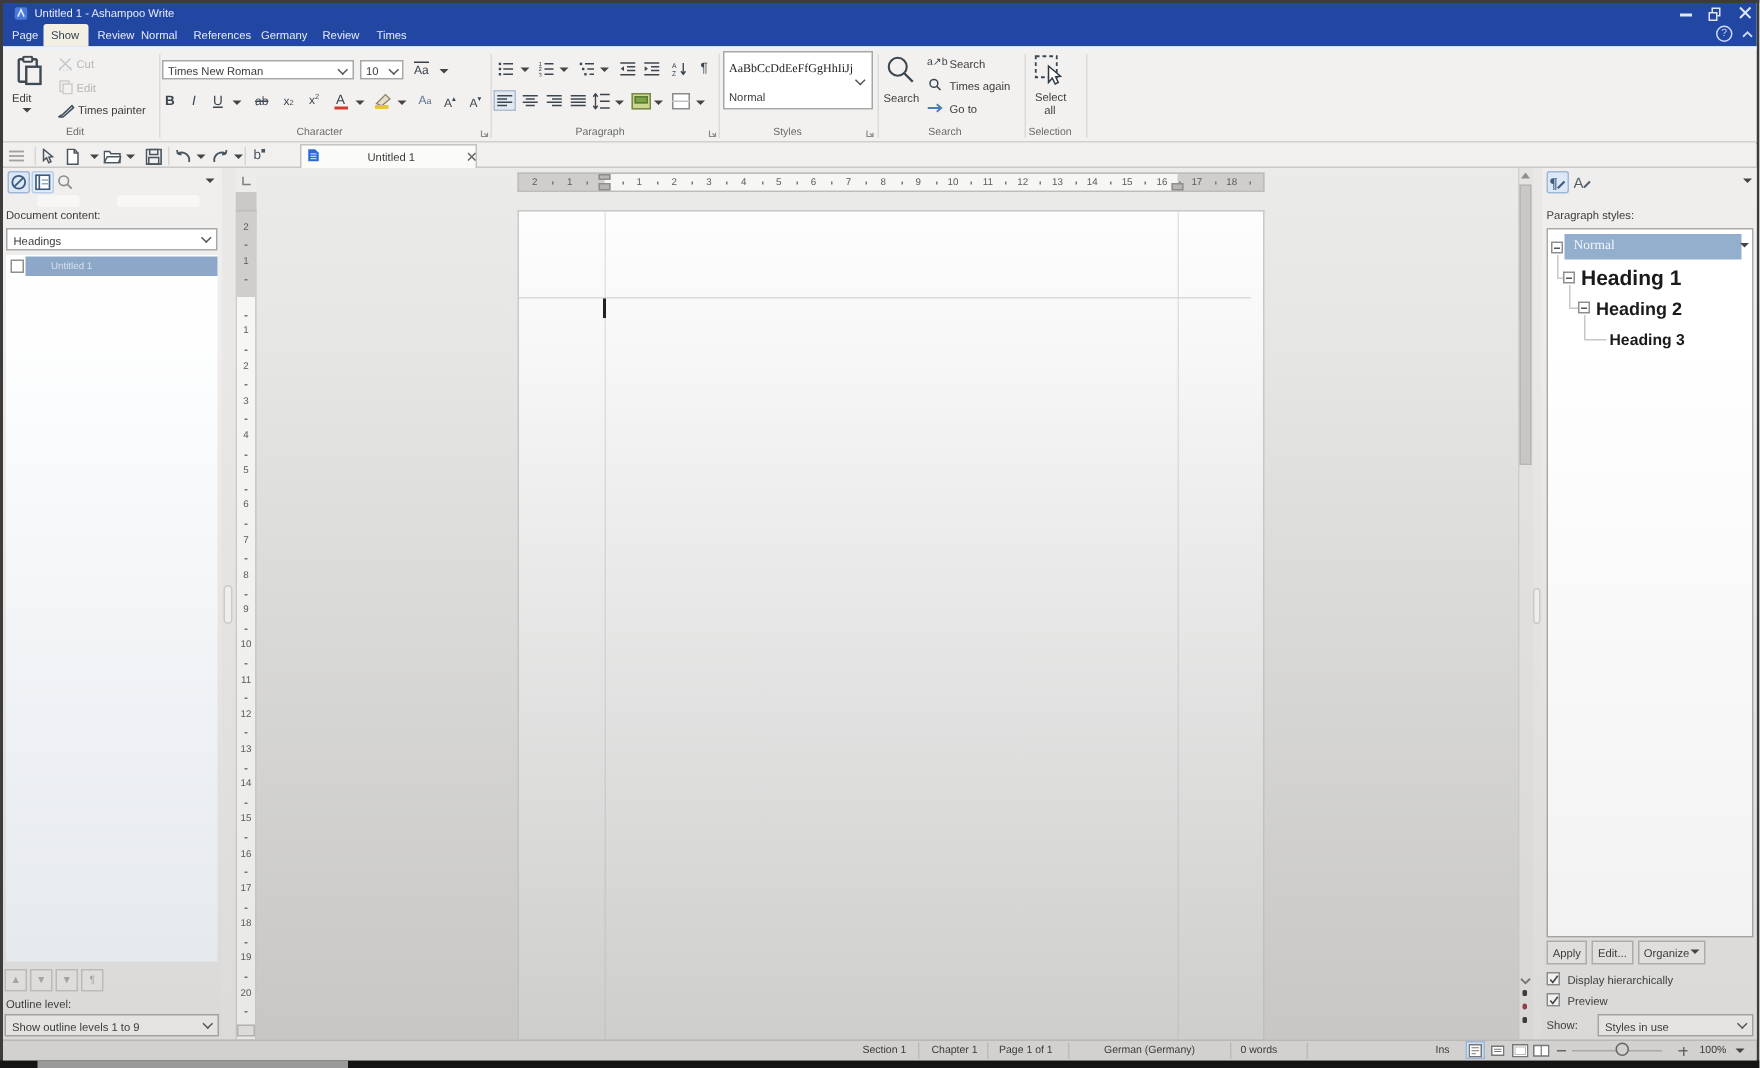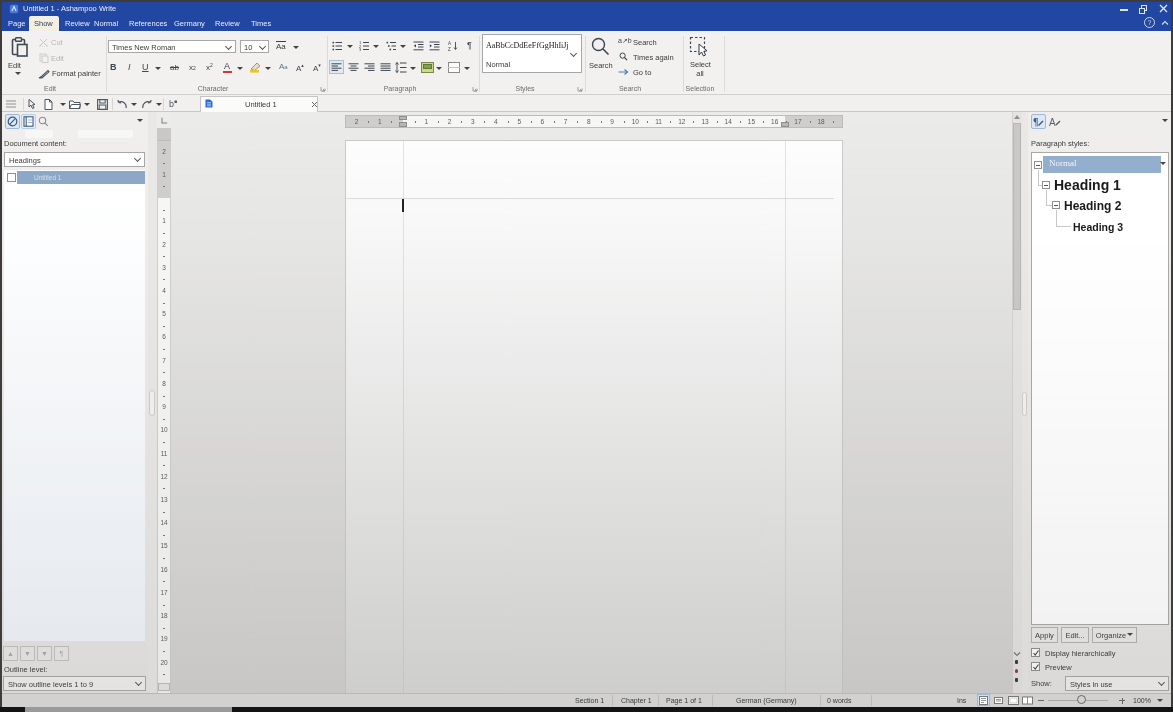--- a/index.html
+++ b/index.html
@@ -70,21 +70,21 @@
 <div class="ab t75 gray" style="left:51px;top:38px;">Cut</div>
 <svg class="ab" style="left:39px;top:53px;opacity:.5;" width="10" height="10" viewBox="0 0 10 10">
     <rect x="1" y="1" width="6" height="7" fill="none" stroke="#a9a9a9"></rect>
     <rect x="3" y="3" width="6" height="6.5" fill="#f2f1ef" stroke="#a9a9a9"></rect>
   </svg>
 <div class="ab t75 gray" style="left:51px;top:54px;">Edit</div>
 <svg class="ab" style="left:38px;top:69px;" width="12" height="10" viewBox="0 0 12 10">
     <path d="M1 9 L3 8 L10 1.5 L11 2.8 L4 9 Z" fill="none" stroke="#45505c" stroke-width="1.1"></path>
     <path d="M1 9 L3 8.2 L2.5 7.2 Z" fill="#45505c"></path>
   </svg>
-<div class="ab t75" style="left:52px;top:69px;">Format painter</div>
+<div class="ab t75" style="left:52px;top:69px;">Times painter</div>
 <div class="ab glabel" style="left:30px;top:85px;width:40px;">Edit</div>
 <div class="ab sep" style="left:106px;top:36px;height:56px;"></div>
 
 <div class="ab combo" style="left:108px;top:40px;width:128px;height:13px;"></div>
 <div class="ab t75" style="left:112px;top:43px;">Times New Roman</div>
 <div class="ab chev" style="left:226px;top:44px;"></div>
 <div class="ab combo" style="left:240px;top:40px;width:29px;height:13px;"></div>
 <div class="ab t75" style="left:244px;top:43px;">10</div>
 <div class="ab chev" style="left:260px;top:44px;"></div>
 <div class="ab" style="left:276px;top:41px;font-size:8px;color:#38414b;border-top:1px solid #38414b;line-height:9px;">Aa</div>

